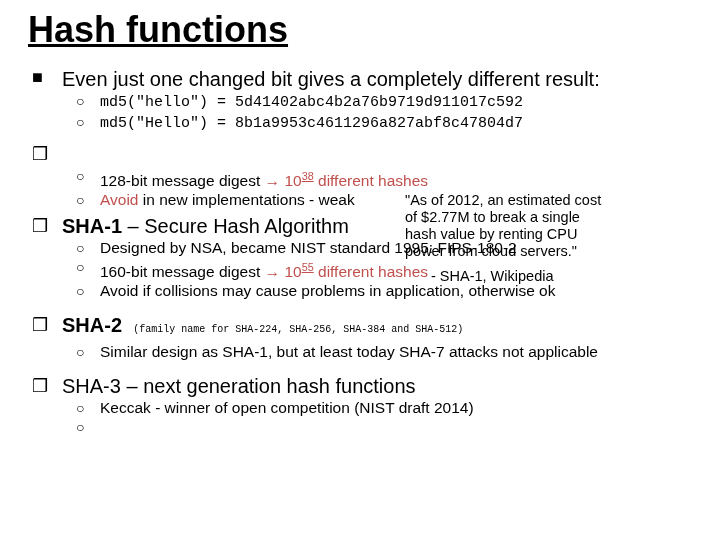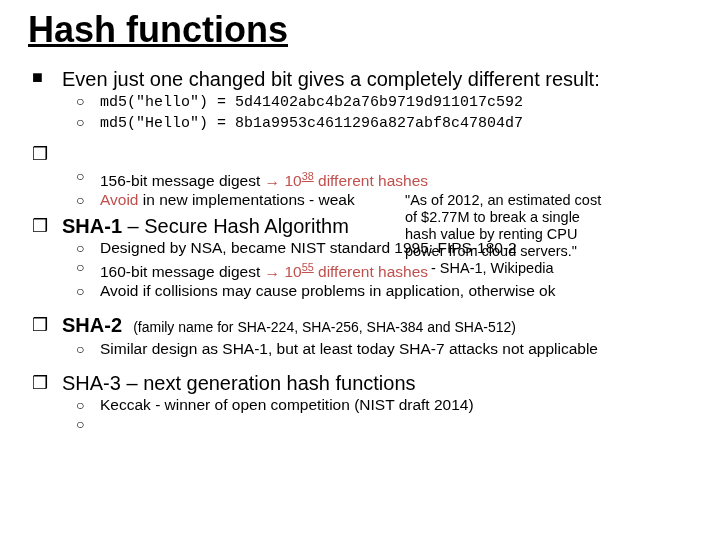--- a/index.html
+++ b/index.html
@@ -56,35 +56,35 @@
   .l2 .txt {
     font-size: 15.5px;
     line-height: 18px;
   }
   .sq { font-size: 12px; position: relative; top: -2px; }
   .boldish { font-weight: bold; }
   .mono { font-family: "Courier New", Courier, monospace; font-size: 15px; }
   .accent { color: #c0504d; }
   .arrow { font-family: Arial, sans-serif; }
   sup.exp { font-size: 0.7em; vertical-align: super; text-decoration: underline; }
-  .small-note { font-size: 14px; }
+  .small-note { font-size: 10px; font-family: Liberation Mono, monospace; }
   .block-md5   { margin-top: 10px; }
   .block-sha1  { margin-top: 6px; }
   .block-sha2  { margin-top: 14px; }
   .block-sha3  { margin-top: 14px; }
 
   .quote-box {
     position: absolute;
     right: 20px;
     top: 192px;
     width: 205px;
     font-size: 14.5px;
     line-height: 17px;
   }
-  .quote-attr { text-indent: 26px; }
+  .quote-attr { text-indent: 26px; margin-top: 8px; }
 </style>
 </head>
 <body>
 
 <div class="slide">
 
   <h1 class="title">Hash functions</h1>
 
   <div class="l1">
     <div class="marker sq">■</div>
@@ -98,21 +98,21 @@
     <div class="marker">○</div>
     <div class="txt"><span class="mono">md5("Hello") = 8b1a9953c4611296a827abf8c47804d7</span></div>
   </div>
 
   <div class="l1 block-md5">
     <div class="marker">❒</div>
   </div>
   <div class="l2">
     <div class="marker">○</div>
     <div class="txt">
-      <span>156-bit message digest </span><span class="accent arrow">→</span><span class="accent"> 10</span><sup class="exp accent">38</sup><span class="accent"> different hashes</span>
+      <span>128-bit message digest </span><span class="accent arrow">→</span><span class="accent"> 10</span><sup class="exp accent">38</sup><span class="accent"> different hashes</span>
     </div>
   </div>
   <div class="l2">
     <div class="marker">○</div>
     <div class="txt">
       <span class="accent">Avoid</span><span> in new implementations - weak</span>
     </div>
   </div>
 
   <div class="l1 block-sha1">

